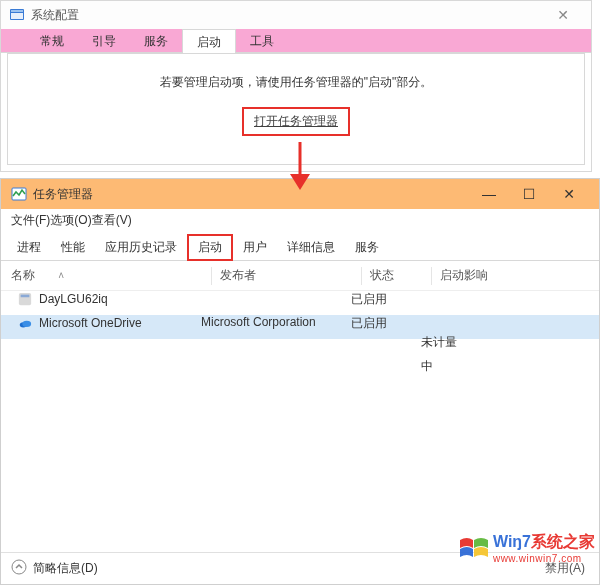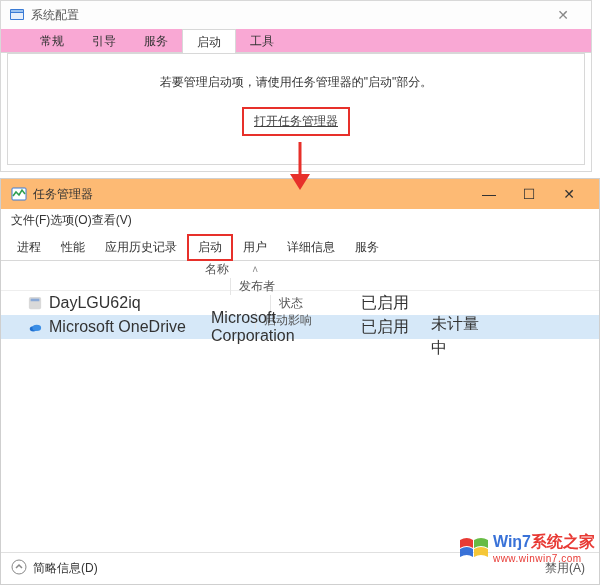--- a/index.html
+++ b/index.html
@@ -165,39 +165,37 @@
     overflow: hidden;
   }
   .taskmgr .cols {
     display: flex;
     height: 30px;
     align-items: center;
     font-size: 12px;
     color: #555;
     border-bottom: 1px solid #eee;
     padding-left: 10px;
-    flex-direction: column;
   }
   .col-name { width: 200px; }
   .col-pub { width: 150px; }
   .col-status { width: 70px; }
   .col-impact { width: 100px; }
   .col-sep { border-left: 1px solid #e5e5e5; padding-left: 8px; height: 18px; display:flex; align-items:center;}
   .chev {
     display:inline-block;
     margin-left:20px;
     color:#888;
     font-size:10px;
   }
   .taskmgr .row {
     display: flex;
-    align-items: center;
+    align-items: flex-start;
     height: 24px;
-    padding-left: 10px;
-    font-size: 16px;
+    font-size: 12px;
   }
   .taskmgr .row.selected { background: #d6e8f8; }
   .row .icon {
     width: 16px; height: 16px;
     margin-right: 6px;
     display:inline-flex;
     align-items:center;
     justify-content:center;
   }
   .row .cell-name { width: 200px; display:flex; align-items:center; padding-left:16px;}

